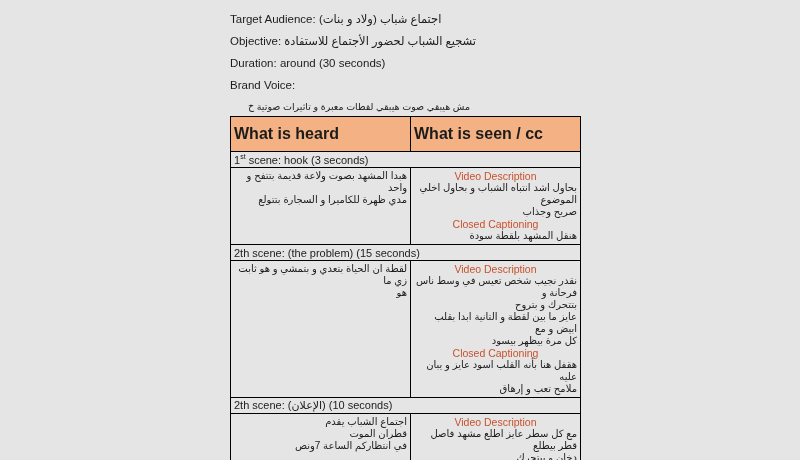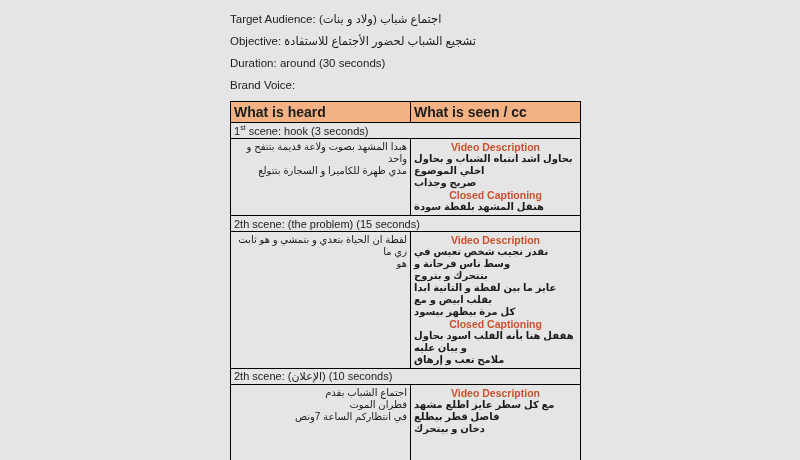--- a/index.html
+++ b/index.html
@@ -4,41 +4,42 @@
 <style>
   html,body{margin:0;padding:0;background:#ffffff;}
   .canvas{position:relative;width:800px;height:460px;background:#e5e5e5;overflow:hidden;
           font-family:"Liberation Sans","DejaVu Sans",sans-serif;color:#1c1c1c;}
   .doc{position:absolute;left:230px;top:13px;width:350px;}
   .hline{font-size:11.5px;line-height:13px;margin-bottom:9px;white-space:nowrap;}
   .note{margin:3px 0 4px 18px;font-size:9.5px;line-height:11px;}
   table.script{border-collapse:collapse;table-layout:fixed;width:350px;margin-top:2px;}
   table.script td{border:1px solid #000;overflow:hidden;}
   col.c-heard{width:180px;} col.c-seen{width:170px;}
-  tr.cols td{background:var(--header-bg,#F4B183);font-weight:bold;font-size:14px;
-             padding:2px 3px;height:14px;vertical-align:middle;margin-left:38px;}
+  tr.cols td{background:var(--header-bg,#F4B183);font-weight:bold;font-size:16px;
+             padding:8px 3px;height:14px;vertical-align:middle;margin-left:38px;}
   tr.scene-title td{font-size:11px;padding:1px 3px;height:13px;vertical-align:middle;}
   tr.scene-title sup{font-size:7px;line-height:0;}
   tr.content td{vertical-align:top;padding:2px 3px;}
   .ar{font-size:10px;line-height:12px;direction:ltr;text-align:right;}
-  td.seen-cell{text-align:center;font-weight:bold;}
-  td.seen-cell .ar{text-align:left;}
+  td.seen-cell{text-align:center;}
+  td.seen-cell .ar{text-align:right;}
   .accent{color:var(--accent,#C9512C);font-size:10.5px;line-height:12px;text-align:center;}
   tr.r1{height:59px;} tr.r2{height:93px;} tr.r3{height:85px;}
 </style>
 </head>
 <body>
 
 <div class="canvas">
   <div class="doc">
 
     <div class="hline"><span>Target Audience:</span> <span>اجتماع شباب (ولاد و بنات)</span></div>
     <div class="hline"><span>Objective:</span> <span>تشجيع الشباب لحضور الأجتماع للاستفادة</span></div>
     <div class="hline"><span>Duration:</span> <span>around (30 seconds)</span></div>
     <div class="hline"><span>Brand Voice:</span></div>
+    <div class="note">مش هيبقي صوت هيبقي لقطات معبرة و تاثيرات صوتية خ</div>
 
     <table class="script">
       <colgroup>
           <col class="c-heard">
           <col class="c-seen">
         </colgroup>
 
       <tbody>
           <tr class="cols">
         <td>What is heard</td>
@@ -70,21 +71,21 @@
           <div class="ar">لقطة ان الحياة بتعدي و بتمشي و هو ثابت زي ما</div>
           <div class="ar">هو</div>
         </td>
         <td class="seen-cell">
           <div class="accent">Video Description</div>
           <div class="ar">نقدر نجيب شخص تعيس في وسط ناس فرحانة و</div>
           <div class="ar">بتتحرك و بتروح</div>
           <div class="ar">عايز ما بين لقطة و التانية ابدا بقلب ابيض و مع</div>
           <div class="ar">كل مرة بيظهر بيسود</div>
           <div class="accent">Closed Captioning</div>
-          <div class="ar">هقفل هنا بأنه القلب اسود بحاول و يبان عليه</div>
+          <div class="ar">هقفل هنا بأنه القلب اسود عايز و يبان عليه</div>
           <div class="ar">ملامح تعب و إرهاق</div>
         </td>
       </tr>
 
       <tr class="scene-title">
         <td colspan="2"><span>2th</span><sup></sup><span> scene: (الإعلان) (10 seconds)</span></td>
       </tr>
       <tr class="content r3">
         <td>
           <div class="ar">اجتماع الشباب يقدم</div>

